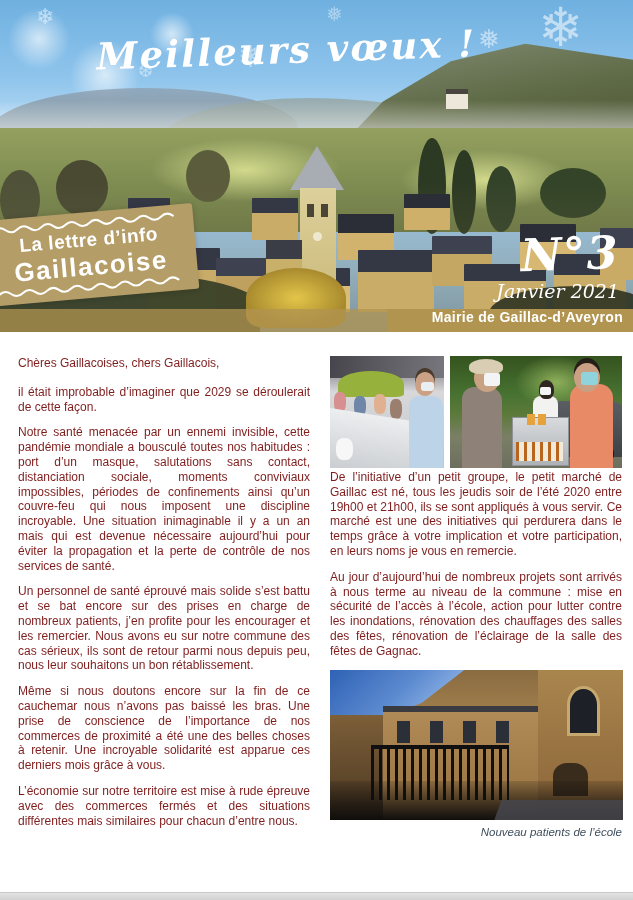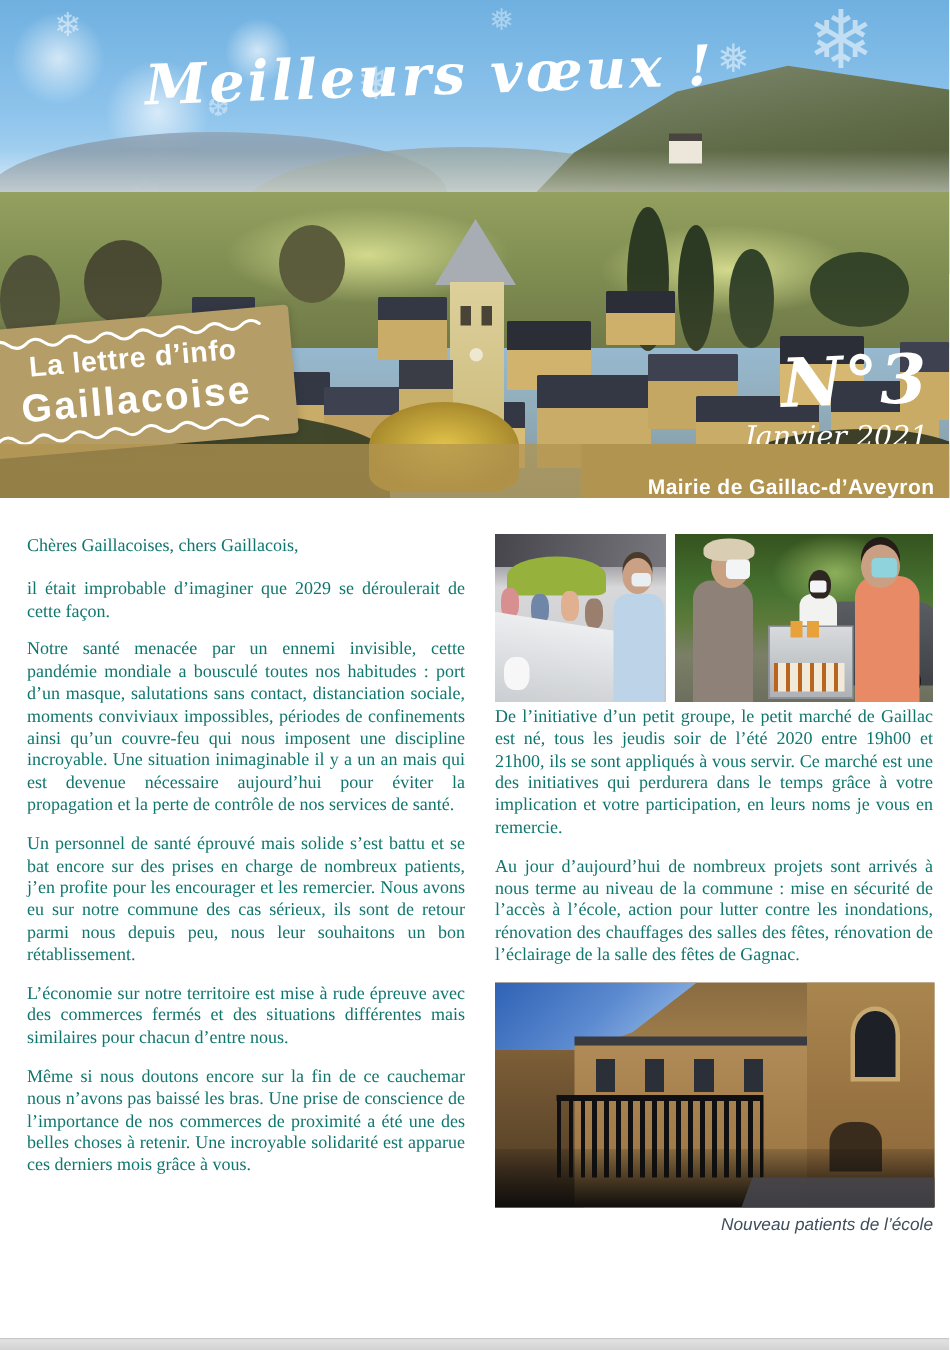--- a/index.html
+++ b/index.html
@@ -105,29 +105,29 @@
   .badge-line2{color:#fff;font-size:26px;font-weight:bold;letter-spacing:1.5px;line-height:1.15;}
 
   
   .issue{position:absolute;right:14px;top:232px;text-align:right;color:#fff;}
   .issue-number{font-family:"DejaVu Serif",serif;font-style:italic;font-weight:bold;
                 font-size:45px;line-height:1;letter-spacing:1px;transform:rotate(-2deg);}
   .issue-date{font-family:"DejaVu Serif",serif;font-style:italic;font-weight:normal;
               font-size:19px;margin-top:3px;}
 
   
-  .banner{position:absolute;left:0;bottom:0;width:100%;height:36px;box-sizing:border-box;
+  .banner{position:absolute;left:0;bottom:0;width:100%;height:23px;box-sizing:border-box;
           background:linear-gradient(90deg,rgba(177,148,80,.75) 0%,rgba(177,148,80,.75) 61%,#b19450 61.4%,#b19450 100%);
-          display:flex;align-items:flex-end;justify-content:flex-end;padding-right:10px;}
+          display:flex;align-items:flex-start;justify-content:flex-end;padding-right:10px;}
   .banner-text{color:#ffffff;font-weight:bold;font-size:14px;letter-spacing:.3px;}
 
   
   .content{display:flex;gap:20px;padding:24px 10px 0 18px;}
   .col{width:292px;}
-  .content p{margin:0 0 11px 0;font-size:12px;line-height:14.8px;text-align:justify;color:#0f766e;font-family:Liberation Serif, serif;}
+  .content p{margin:0 0 11px 0;font-size:12px;line-height:14.8px;text-align:justify;color:#7f1d1d;}
   .salutation{text-align:left !important;margin-bottom:14px !important;}
   .caption{font-style:italic;font-size:11.5px;color:#3f4e5d;margin:5px 0 11px 0;}
   .caption-right{text-align:right;margin-top:6px;}
 
   
   .photos{display:flex;gap:6px;height:112px;margin-bottom:2px;}
   .photo{position:relative;overflow:hidden;}
   .m1{width:114px;background:linear-gradient(180deg,#5f5f66 0%,#94949a 15%,#d8d8da 32%,#c4c6ca 100%);}
   .m1-awning{position:absolute;left:0;top:0;width:100%;height:22px;background:linear-gradient(100deg,#45454b,#77777d);}
   .m1-umbrella{position:absolute;left:8px;top:15px;width:66px;height:26px;background:#97b23c;border-radius:50% 50% 12% 12%;}
@@ -278,22 +278,22 @@
     </div>
   </header>
 
   <main class="content">
 
     <section class="col">
       <p class="salutation">Chères Gaillacoises, chers Gaillacois,</p>
       <p>il était improbable d’imaginer que 2029 se déroulerait de cette façon.</p>
       <p>Notre santé menacée par un ennemi invisible, cette pandémie mondiale a bousculé toutes nos habitudes : port d’un masque, salutations sans contact, distanciation sociale, moments conviviaux impossibles, périodes de confinements ainsi qu’un couvre-feu qui nous imposent une discipline incroyable. Une situation inimaginable il y a un an mais qui est devenue nécessaire aujourd’hui pour éviter la propagation et la perte de contrôle de nos services de santé.</p>
       <p>Un personnel de santé éprouvé mais solide s’est battu et se bat encore sur des prises en charge de nombreux patients, j’en profite pour les encourager et les remercier. Nous avons eu sur notre commune des cas sérieux, ils sont de retour parmi nous depuis peu, nous leur souhaitons un bon rétablissement.</p>
+      <p>Même si nous doutons encore sur la fin de ce cauchemar nous n’avons pas baissé les bras. Une prise de conscience de l’importance de nos commerces de proximité a été une des belles choses à retenir. Une incroyable solidarité est apparue ces derniers mois grâce à vous.</p>
       <p>L’économie sur notre territoire est mise à rude épreuve avec des commerces fermés et des situations différentes mais similaires pour chacun d’entre nous.</p>
-      <p>Même si nous doutons encore sur la fin de ce cauchemar nous n’avons pas baissé les bras. Une prise de conscience de l’importance de nos commerces de proximité a été une des belles choses à retenir. Une incroyable solidarité est apparue ces derniers mois grâce à vous.</p>
     </section>
 
     <section class="col">
       <div class="photos">
         <div class="photo m1">
           <div class="m1-awning"></div>
           <div class="m1-umbrella"></div>
           <div class="m1-crowd"></div>
           <div class="m1-counter"></div>
           <div class="m1-roll"></div>

